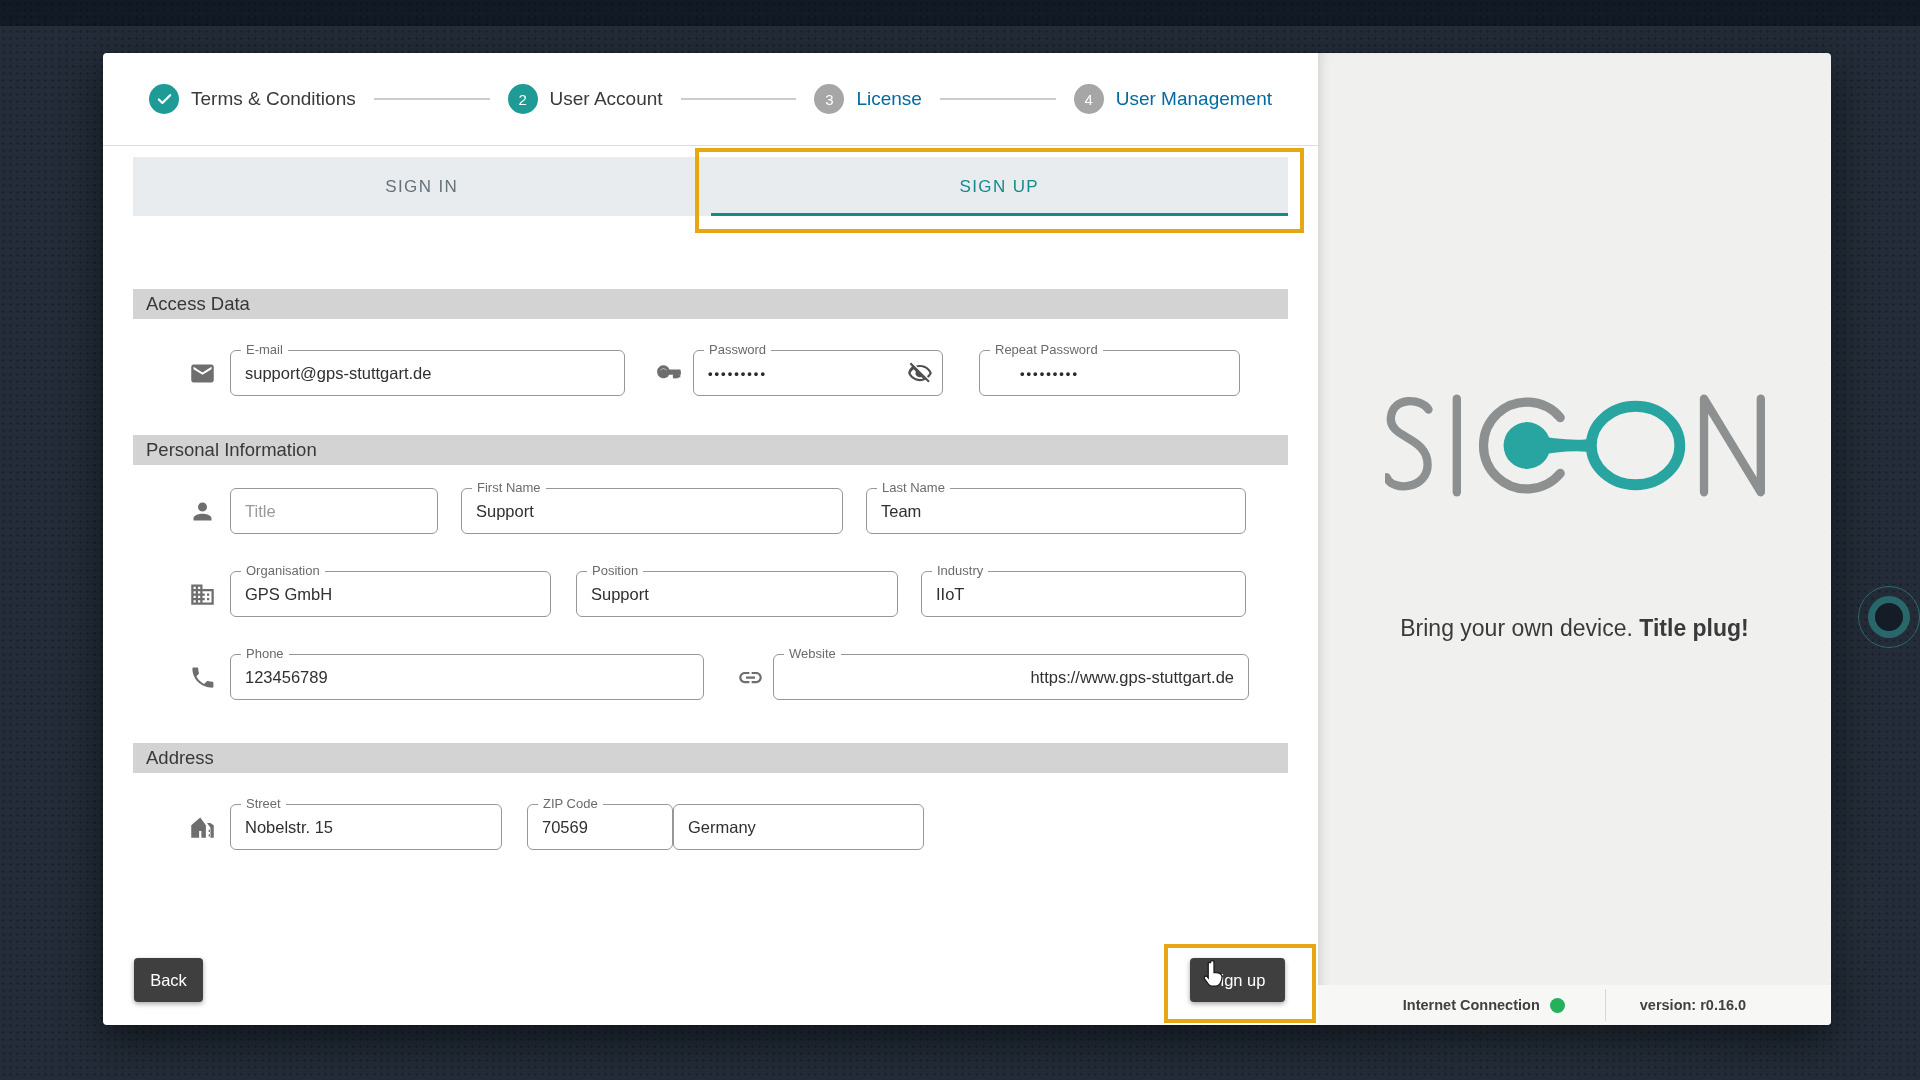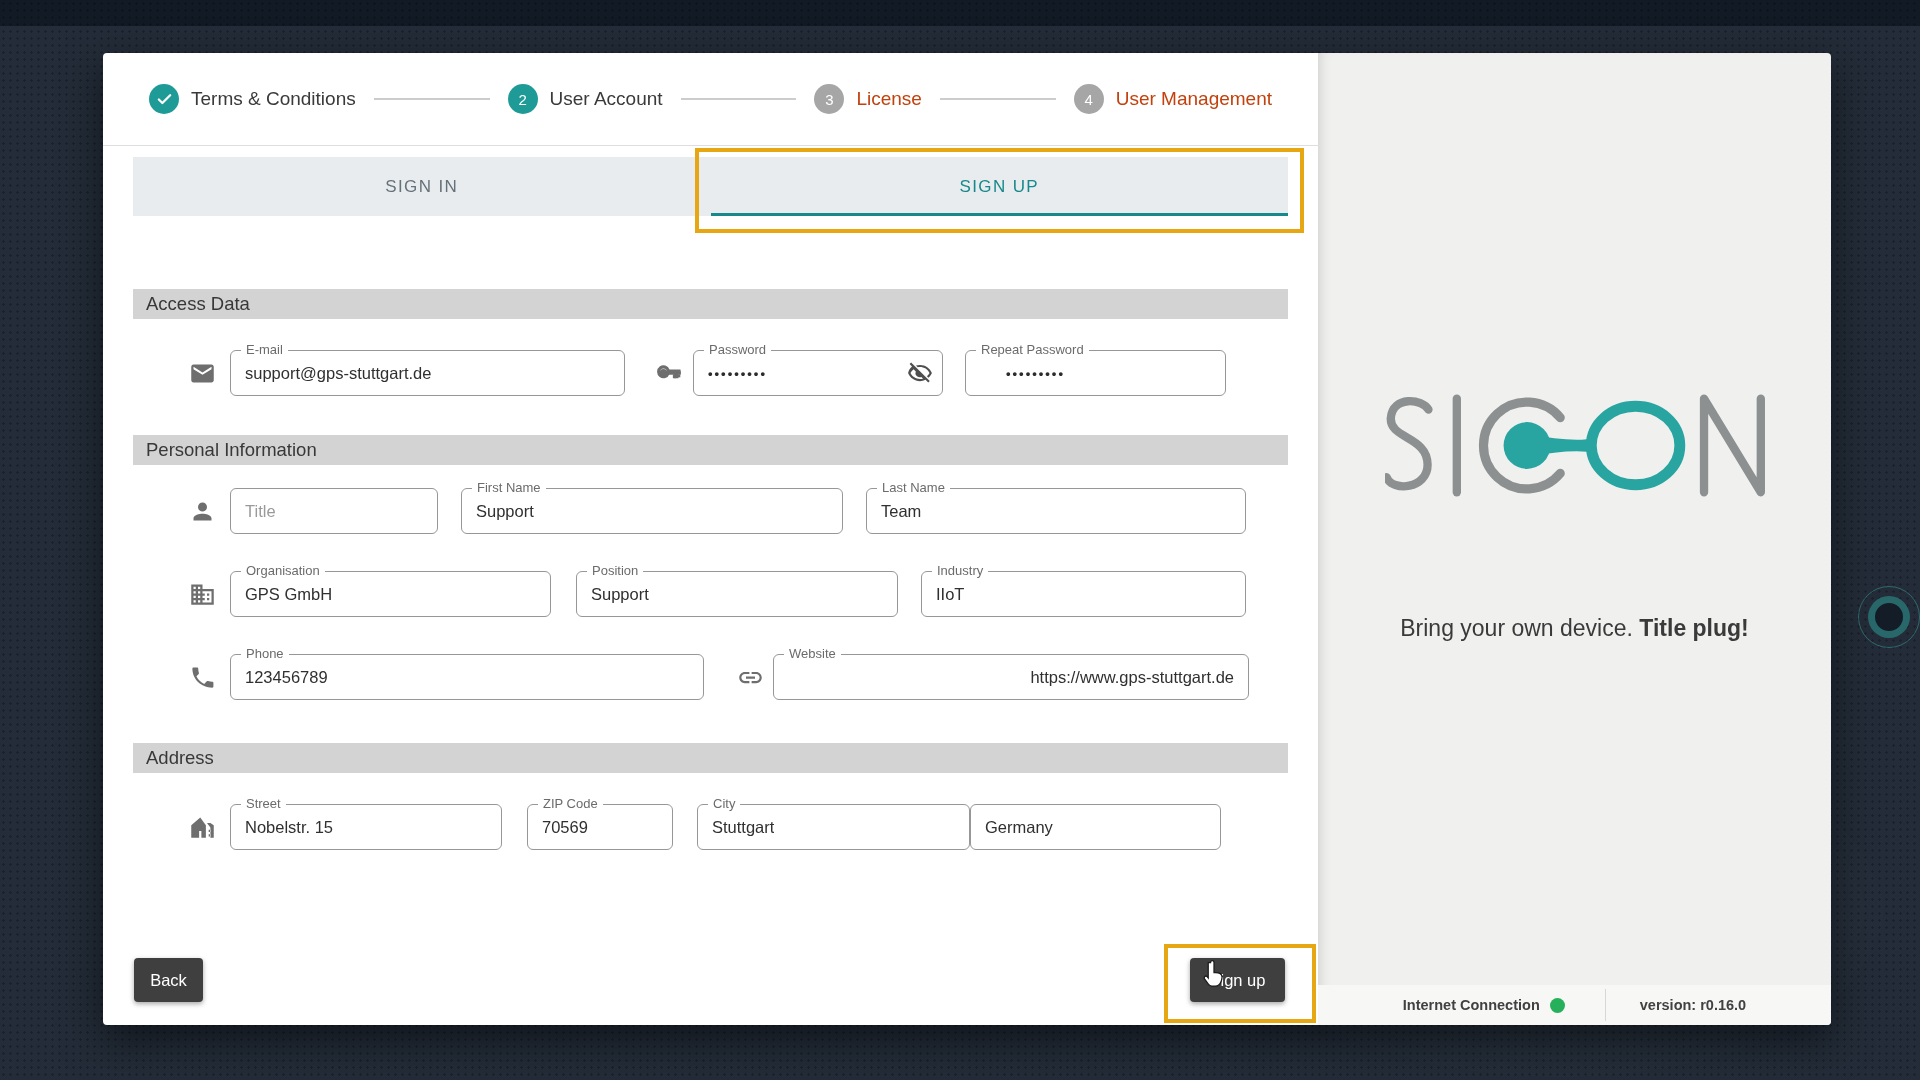--- a/index.html
+++ b/index.html
@@ -36,21 +36,21 @@
 
   
   .stepper { height:93px; display:flex; align-items:center; padding:0 46px;
     border-bottom:1px solid #dedede; }
   .step { display:flex; align-items:center; gap:12px; cursor:default; }
   .step-circle { width:30px; height:30px; border-radius:50%; display:flex; align-items:center;
     justify-content:center; color:#fff; font-size:15px; flex:none; }
   .step-circle.done, .step-circle.active { background:#1f9b97; }
   .step-circle.pending { background:#a6a6a6; }
   .step-label { font-size:19px; color:#3a3a3a; white-space:nowrap; }
-  .step-label.dim { color:#c2410c; }
+  .step-label.dim { color:#0369a1; }
   .step-line { flex:1; height:1.5px; background:#cccccc; margin:0 18px; }
 
   
   .tabs { margin:11px 30px 0 30px; height:59px; display:flex; }
   .tab { flex:1; background:#e8ecee; display:flex; align-items:center; justify-content:center;
     font-size:17px; letter-spacing:1.4px; font-weight:500; color:#66727a; cursor:pointer; }
   .tab.active { color:#17898c; box-shadow:inset 0 -3px 0 #17898c; }
 
   .hl-box { position:absolute; border:4px solid #e7a713; pointer-events:none; z-index:5; }
   .hl-tab { left:592px; top:95px; width:609px; height:85px; }
@@ -175,21 +175,21 @@
         </span>
         <div class="field" style="margin-left:10px;width:250px;">
           <span class="flabel">Password</span>
           <span class="fvalue dots">•••••••••</span>
           <span class="eye">
             <svg viewBox="0 0 24 24">
                 <path d="M12 6.5c3.8 0 7.2 2.1 8.8 5.5-.6 1.2-1.4 2.2-2.4 3l1.4 1.4c1.4-1.2 2.5-2.7 3.2-4.4C21.3 7.6 17 4.5 12 4.5c-1.3 0-2.5.2-3.7.6l1.6 1.6c.7-.1 1.4-.2 2.1-.2zM2.4 3.7l2.2 2.2C3 7.2 1.8 8.9 1 12c1.7 4.4 6 7.5 11 7.5 1.8 0 3.6-.4 5.1-1.2l2.5 2.5 1.4-1.4L3.8 2.3 2.4 3.7zM12 17.5c-3.8 0-7.2-2.1-8.8-5.5.7-1.4 1.7-2.6 2.9-3.5l2 2A4 4 0 0 0 12 16c.4 0 .9-.1 1.3-.2l1.5 1.5c-.9.1-1.8.2-2.8.2z"></path>
               </svg>
           </span>
         </div>
-        <div class="field" style="margin-left:22px;width:261px;padding-left:40px;">
+        <div class="field" style="margin-left:36px;width:261px;padding-left:40px;">
           <span class="flabel">Repeat Password</span>
           <span class="fvalue dots">•••••••••</span>
         </div>
       </div>
 
       <div class="section-bar sb-personal">Personal Information</div>
 
       <div class="row first" style="margin-top:23px;">
         <span class="icon-cell">
           <svg viewBox="0 0 24 24">
@@ -258,24 +258,20 @@
               <path d="M10 3L2 10v11h7v-6h2v6h4V10l-5-7zm9 5h-3l3 4v9h3V10l-3-2zm-1.5 6h2v2h-2v-2zm0 4h2v2h-2v-2z"></path>
             </svg>
         </span>
         <div class="field" style="margin-left:14px;width:272px;">
           <span class="flabel">Street</span>
           <span class="fvalue">Nobelstr. 15</span>
         </div>
         <div class="field" style="margin-left:25px;width:146px;">
           <span class="flabel">ZIP Code</span>
           <span class="fvalue">70569</span>
-        </div>
-        <div class="field" style="margin-left:24px;width:273px;">
-          <span class="flabel">City</span>
-          <span class="fvalue">Stuttgart</span>
         </div>
         <div class="field" style="width:251px;">
           <span class="fvalue">Germany</span>
         </div>
       </div>
     </div>
 
     <div class="footer">
       <button class="btn btn-back">Back</button>
       <button class="btn btn-signup">Sign up</button>

